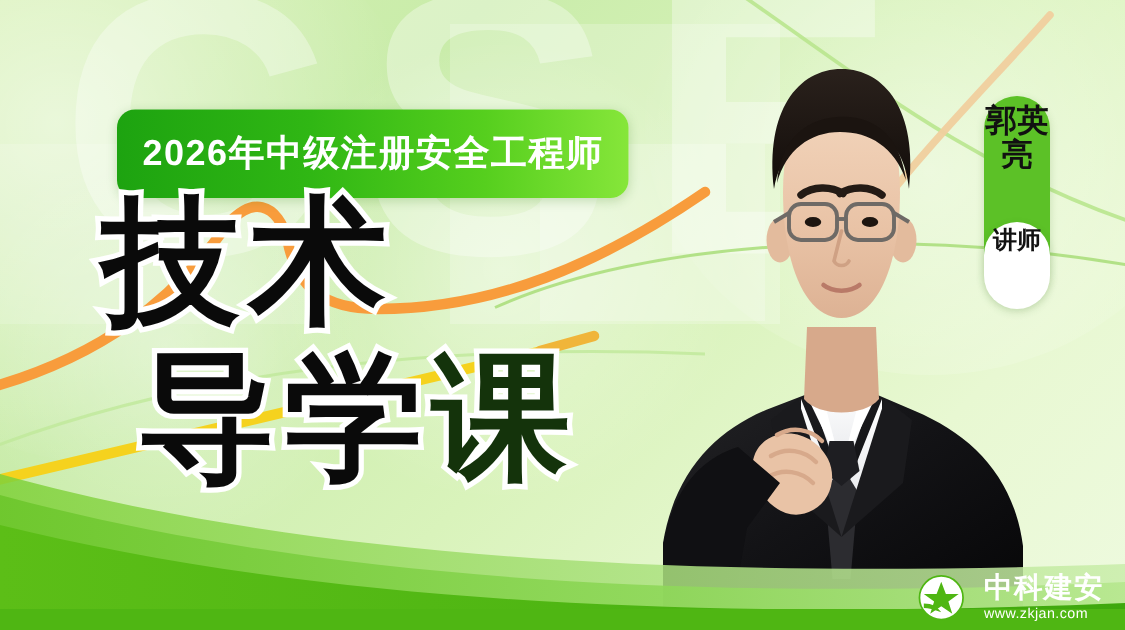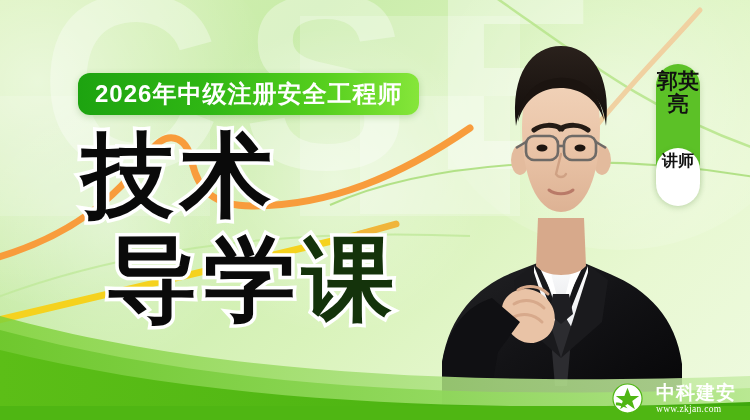--- a/index.html
+++ b/index.html
@@ -38,34 +38,34 @@
   .panel-1{left:300px;top:16px;width:220px;height:200px;}
   .panel-2{left:360px;top:96px;width:150px;height:118px;}
   .panel-3{left:0px;top:96px;width:210px;height:120px;background:rgba(255,255,255,.16);}
 
   
   .curves{position:absolute;inset:0;width:750px;height:420px;pointer-events:none;}
 
   
   .kicker{
     position:absolute;left:78px;top:73px;
-    height:42px;padding:0 17px;
+    height:59px;padding:0 17px;
     display:flex;align-items:center;
     border-radius:12px;
     background:linear-gradient(90deg,#1da310 0%,#30b714 38%,#56cf1e 72%,#86e63a 100%);
     box-shadow:0 2px 7px rgba(40,120,10,.22);
   }
   .kicker-text{
     color:#fff;font-size:24px;font-weight:bold;letter-spacing:1px;
     font-family:"Liberation Sans","DejaVu Sans",sans-serif;
     white-space:nowrap;line-height:1;
   }
 
   
-  .headline{position:absolute;left:68px;top:126px;z-index:6;margin-left:14px;}
+  .headline{position:absolute;left:68px;top:126px;z-index:6;}
   .hl-line{
     font-size:92px;font-weight:bold;line-height:1.07;
     letter-spacing:6px;white-space:nowrap;
     font-family:"Liberation Sans","DejaVu Sans",sans-serif;
     -webkit-text-stroke:7px #fff;
     paint-order:stroke fill;
   }
   .hl-line-1{color:#0a0a0a;}
   .hl-line-2{margin-top:6px;margin-left:24px;}
   .hl-line-2 .c-dark{color:#0a0a0a;text-align:center;}
@@ -105,21 +105,21 @@
   
   .waves{position:absolute;left:0;bottom:0;width:750px;height:110px;z-index:9;pointer-events:none;}
 
   
   .logo{position:absolute;right:14px;bottom:6px;display:flex;gap:13px;z-index:12;}
   .logo-mark{width:31px;height:31px;}
   .logo-words{display:flex;flex-direction:column;line-height:1;}
   .logo-cn{color:#fff;font-size:19px;font-weight:bold;letter-spacing:1px;
     font-family:"Liberation Sans","DejaVu Sans",sans-serif;}
   .logo-url{color:#fff;font-size:9.5px;letter-spacing:.3px;margin-top:3px;
-    font-family:Liberation Serif, serif;}
+    font-family:Liberation Sans, sans-serif;}
 </style>
 </head>
 <body>
 
 <div id="poster">
 
   <div class="blob blob-a"></div>
   <div class="blob blob-b"></div>
   <div class="blob blob-c"></div>
   <div class="blob blob-d"></div>

